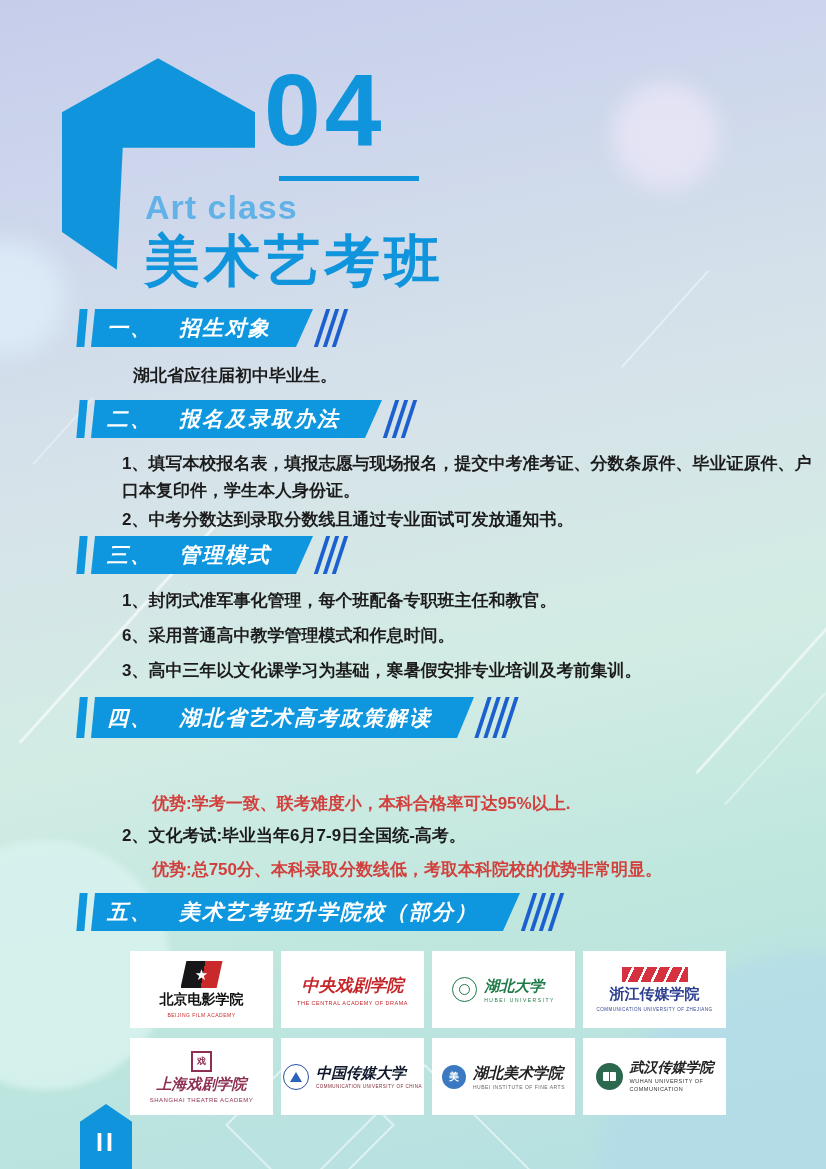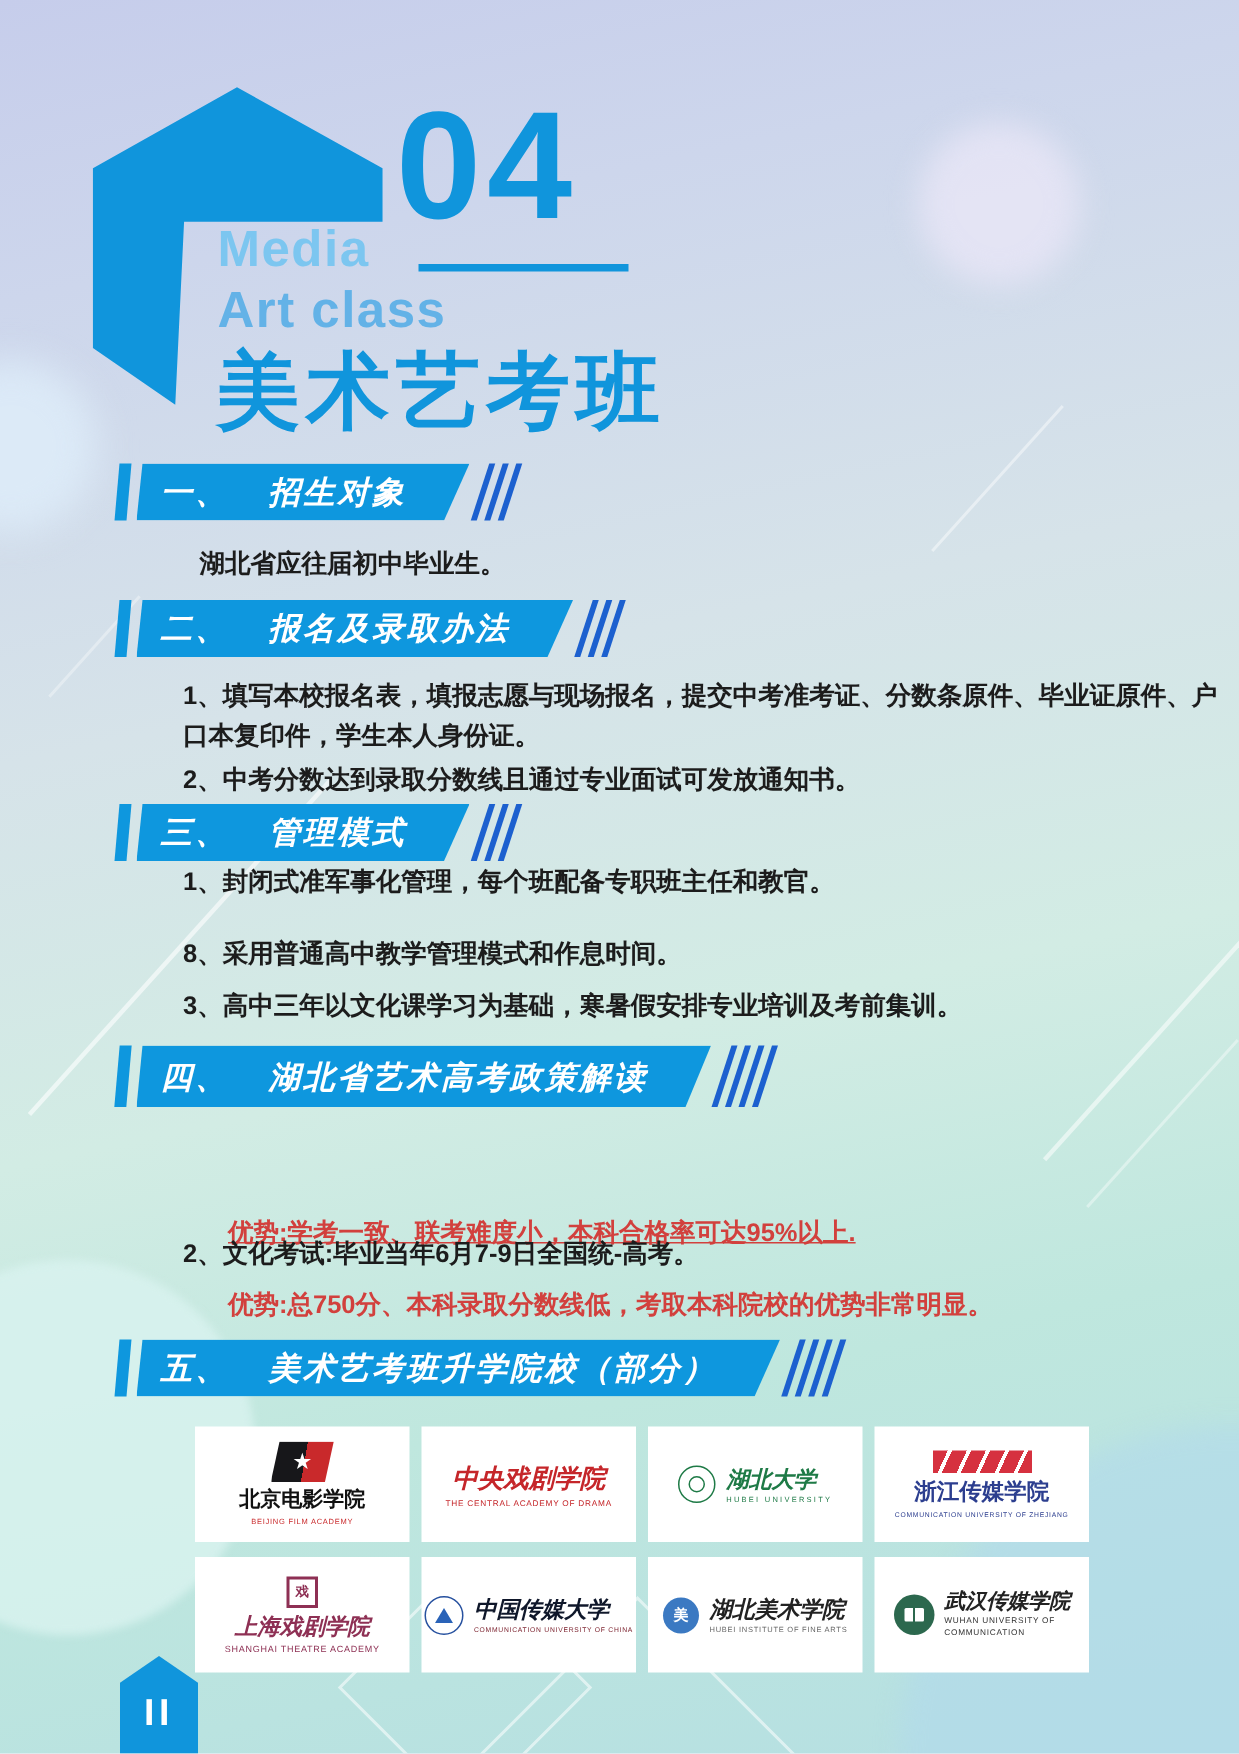--- a/index.html
+++ b/index.html
@@ -98,21 +98,20 @@
   <div class="stripe" style="left:600px;top:318px;width:130px;height:2px;opacity:.45;"></div>
   <div class="stripe" style="left:660px;top:690px;width:220px;height:3px;opacity:.55;"></div>
   <div class="stripe" style="left:700px;top:748px;width:150px;height:2px;opacity:.4;"></div>
   <div class="stripe" style="left:18px;top:430px;width:90px;height:2px;opacity:.35;"></div>
   <div class="hexline" style="left:250px;top:1065px;width:120px;height:120px;"></div>
   <div class="hexline" style="left:350px;top:1095px;width:150px;height:150px;"></div>
 
   <div class="arrow-shape"></div>
   <div class="num04">04</div>
   <div class="num-underline"></div>
-  <div class="eyebrow1">Media</div>
   <div class="eyebrow2">Art class</div>
   <div class="page-title">美术艺考班</div>
 
   <div class="banner" style="top:309px;">
     <div class="bar"></div>
     <div class="main">
       <span class="no">一、</span>
       <span class="btitle">招生对象</span>
     </div>
     <div class="stripes">
@@ -143,38 +142,38 @@
     <div class="main">
       <span class="no">三、</span>
       <span class="btitle">管理模式</span>
     </div>
     <div class="stripes">
         <i></i>
         <i></i>
         <i></i>
       </div>
   </div>
-  <div class="item" style="left:122px;top:574px;">1、封闭式准军事化管理，每个班配备专职班主任和教官。</div>
-  <div class="item" style="left:122px;top:622px;">8、采用普通高中教学管理模式和作息时间。</div>
+  <div class="item" style="left:122px;top:587px;">1、封闭式准军事化管理，每个班配备专职班主任和教官。</div>
+  <div class="item" style="left:122px;top:622px;">6、采用普通高中教学管理模式和作息时间。</div>
   <div class="item" style="left:122px;top:657px;">3、高中三年以文化课学习为基础，寒暑假安排专业培训及考前集训。</div>
 
   <div class="banner" style="top:697px;height:41px;">
     <div class="bar"></div>
     <div class="main">
       <span class="no">四、</span>
       <span class="btitle">湖北省艺术高考政策解读</span>
     </div>
     <div class="stripes">
         <i></i>
         <i></i>
         <i></i>
         <i></i>
       </div>
   </div>
-  <div class="item red" style="left:152px;top:808px;text-decoration:underline;">优势:学考一致、联考难度小，本科合格率可达95%以上.</div>
+  <div class="item red" style="left:152px;top:790px;">优势:学考一致、联考难度小，本科合格率可达95%以上.</div>
   <div class="item" style="left:122px;top:822px;">2、文化考试:毕业当年6月7-9日全国统-高考。</div>
   <div class="item red" style="left:152px;top:856px;">优势:总750分、本科录取分数线低，考取本科院校的优势非常明显。</div>
 
   <div class="banner" style="top:893px;">
     <div class="bar"></div>
     <div class="main">
       <span class="no">五、</span>
       <span class="btitle">美术艺考班升学院校（部分）</span>
     </div>
     <div class="stripes">

